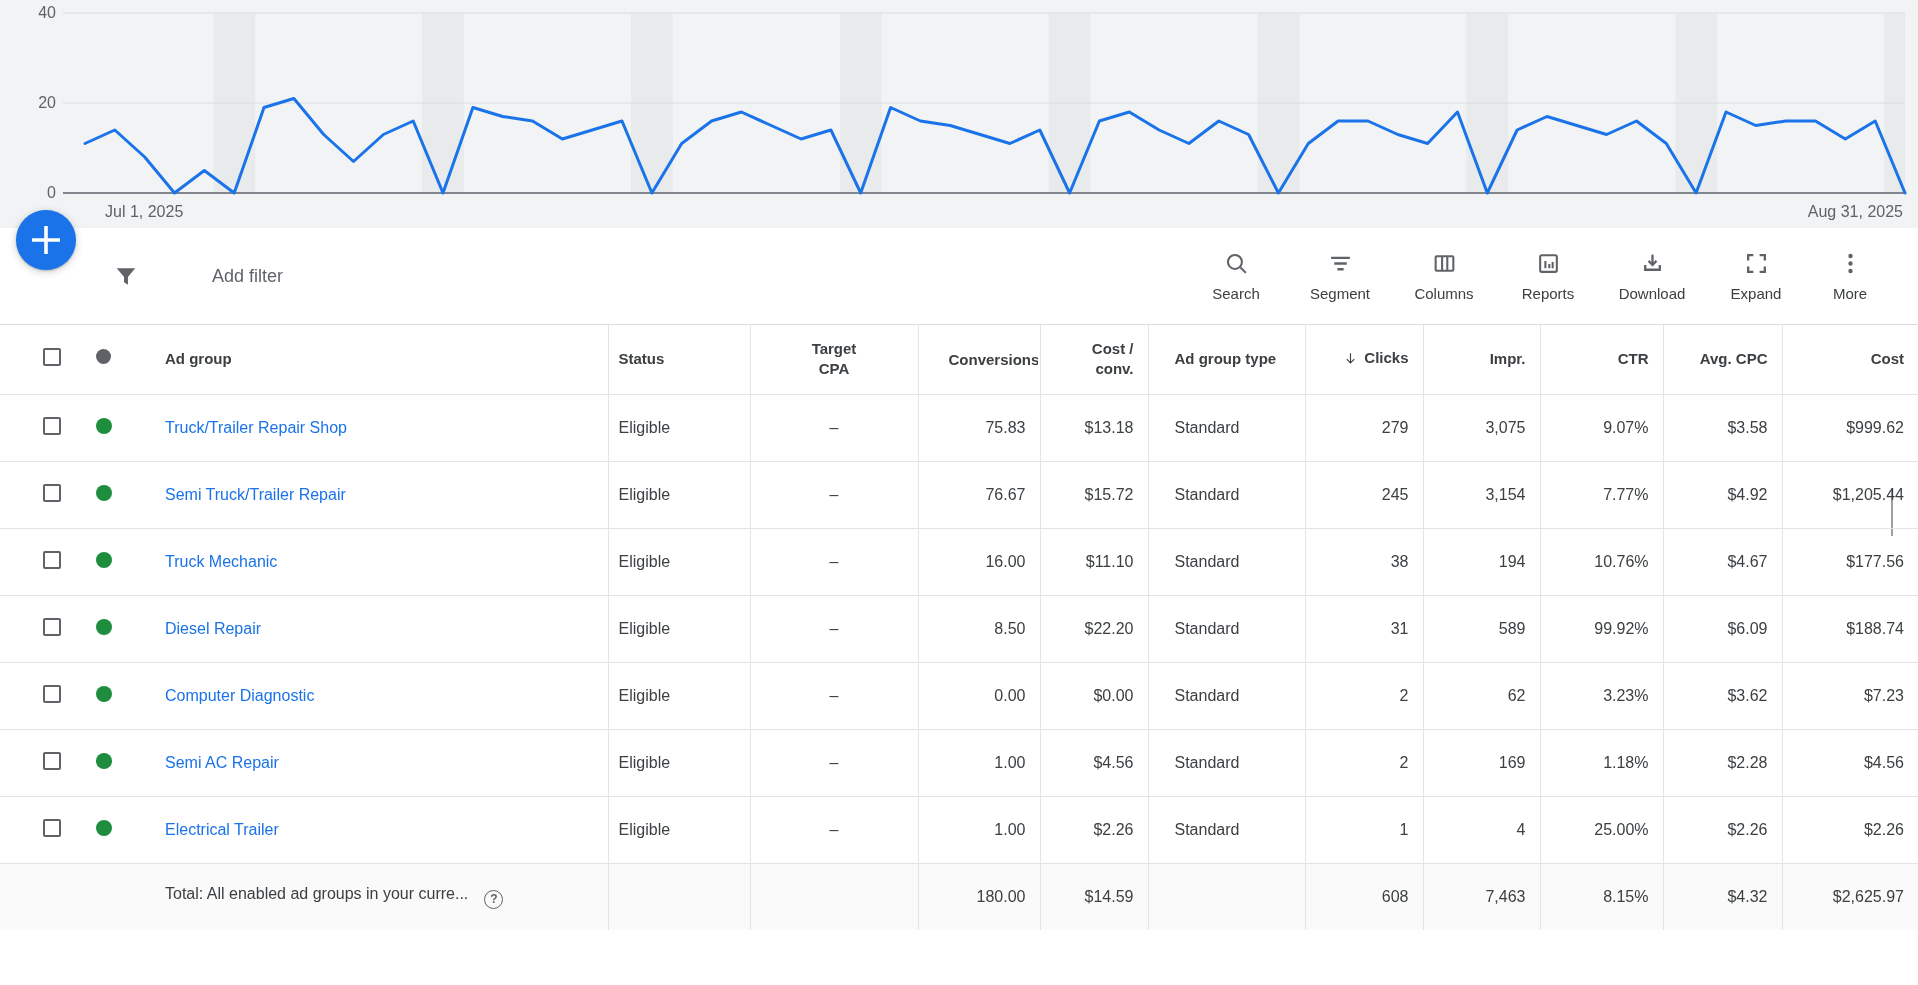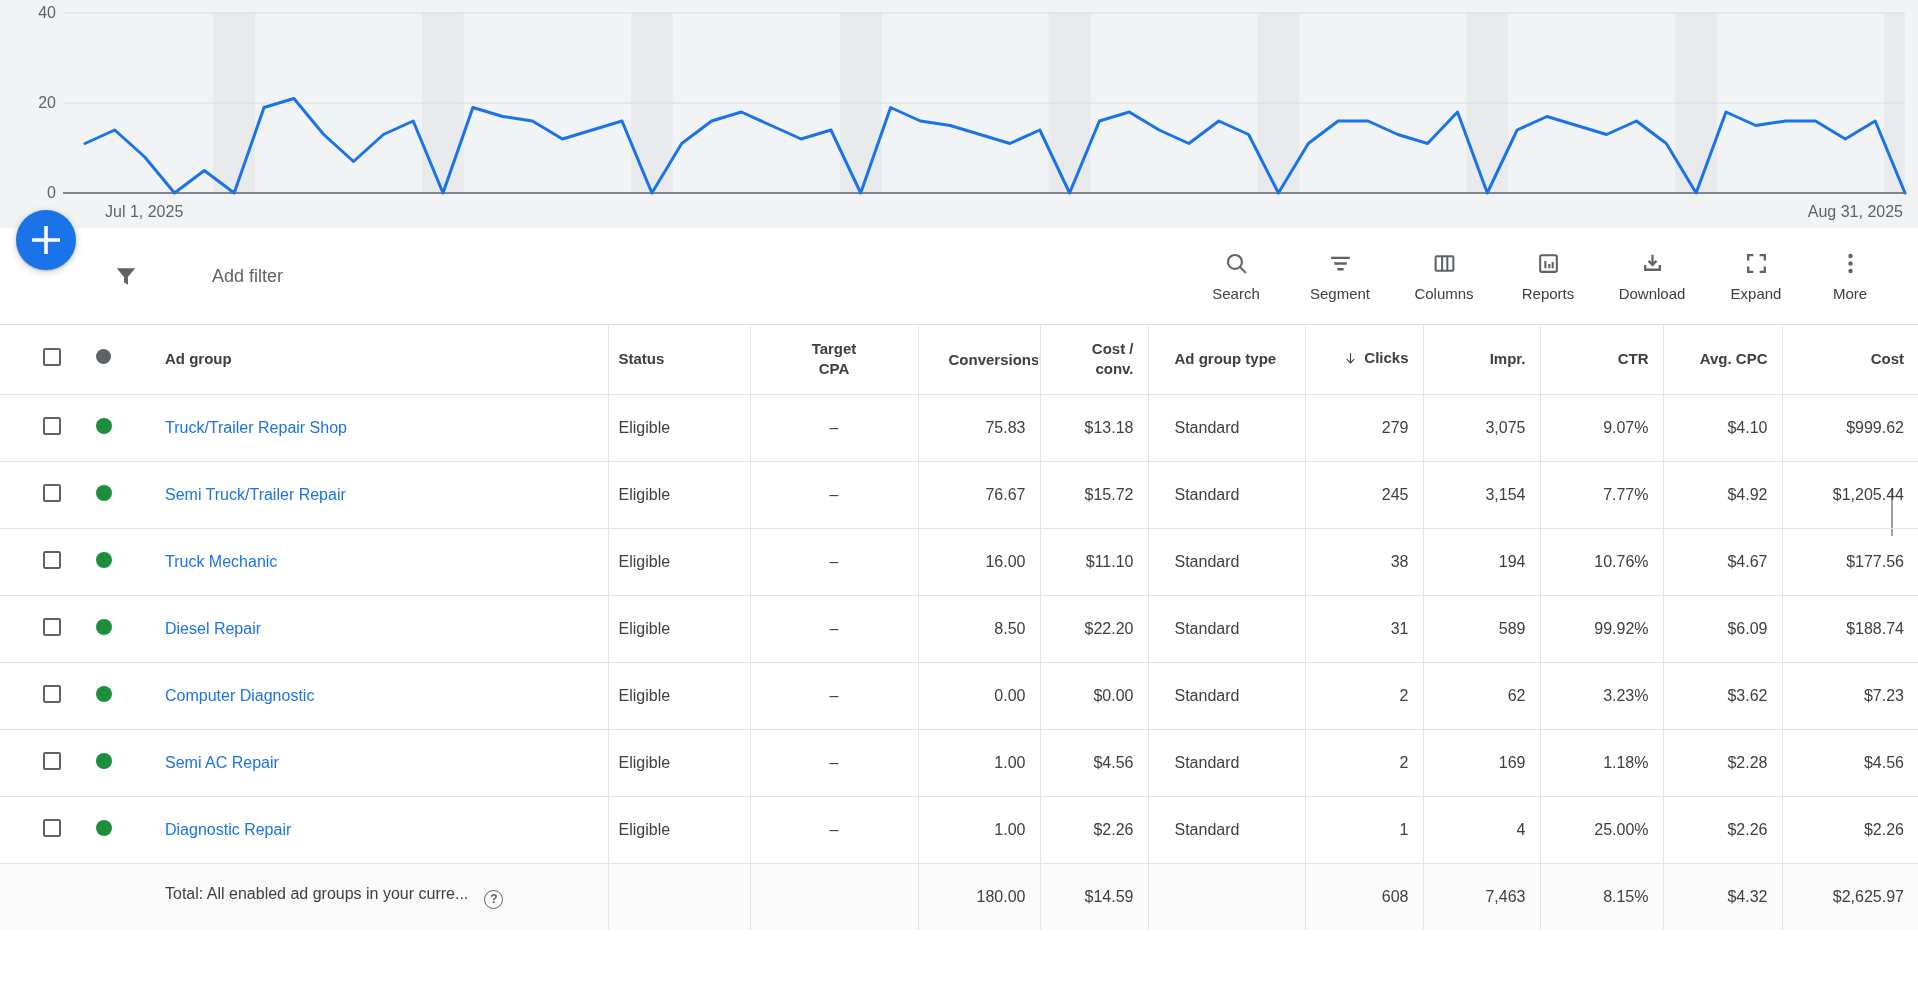--- a/index.html
+++ b/index.html
@@ -191,21 +191,21 @@
   <td class="al"><span class="dot green"></span></td>
   <td class="al pl10"><a class="adg-link">Truck/Trailer Repair Shop</a></td>
   <td class="al pl10 b-left">Eligible</td>
   <td class="ac b-left">–</td>
   <td class="ar pr14 b-left">75.83</td>
   <td class="ar pr14 b-left">$13.18</td>
   <td class="al pl26 b-left">Standard</td>
   <td class="ar pr14 b-left">279</td>
   <td class="ar pr14 b-left">3,075</td>
   <td class="ar pr14 b-left">9.07%</td>
-  <td class="ar pr14 b-left">$4.10</td>
+  <td class="ar pr14 b-left">$3.58</td>
   <td class="ar pr14 b-left">$999.62</td>
           </tr>
           <tr>
   <td class="selcell al"><span class="cbx"></span></td>
   <td class="al"><span class="dot green"></span></td>
   <td class="al pl10"><a class="adg-link">Semi Truck/Trailer Repair</a></td>
   <td class="al pl10 b-left">Eligible</td>
   <td class="ac b-left">–</td>
   <td class="ar pr14 b-left">76.67</td>
   <td class="ar pr14 b-left">$15.72</td>
@@ -272,21 +272,21 @@
   <td class="al pl26 b-left">Standard</td>
   <td class="ar pr14 b-left">2</td>
   <td class="ar pr14 b-left">169</td>
   <td class="ar pr14 b-left">1.18%</td>
   <td class="ar pr14 b-left">$2.28</td>
   <td class="ar pr14 b-left">$4.56</td>
           </tr>
           <tr>
   <td class="selcell al"><span class="cbx"></span></td>
   <td class="al"><span class="dot green"></span></td>
-  <td class="al pl10"><a class="adg-link">Diagnostic Repair</a></td>
+  <td class="al pl10"><a class="adg-link">Electrical Trailer</a></td>
   <td class="al pl10 b-left">Eligible</td>
   <td class="ac b-left">–</td>
   <td class="ar pr14 b-left">1.00</td>
   <td class="ar pr14 b-left">$2.26</td>
   <td class="al pl26 b-left">Standard</td>
   <td class="ar pr14 b-left">1</td>
   <td class="ar pr14 b-left">4</td>
   <td class="ar pr14 b-left">25.00%</td>
   <td class="ar pr14 b-left">$2.26</td>
   <td class="ar pr14 b-left">$2.26</td>

